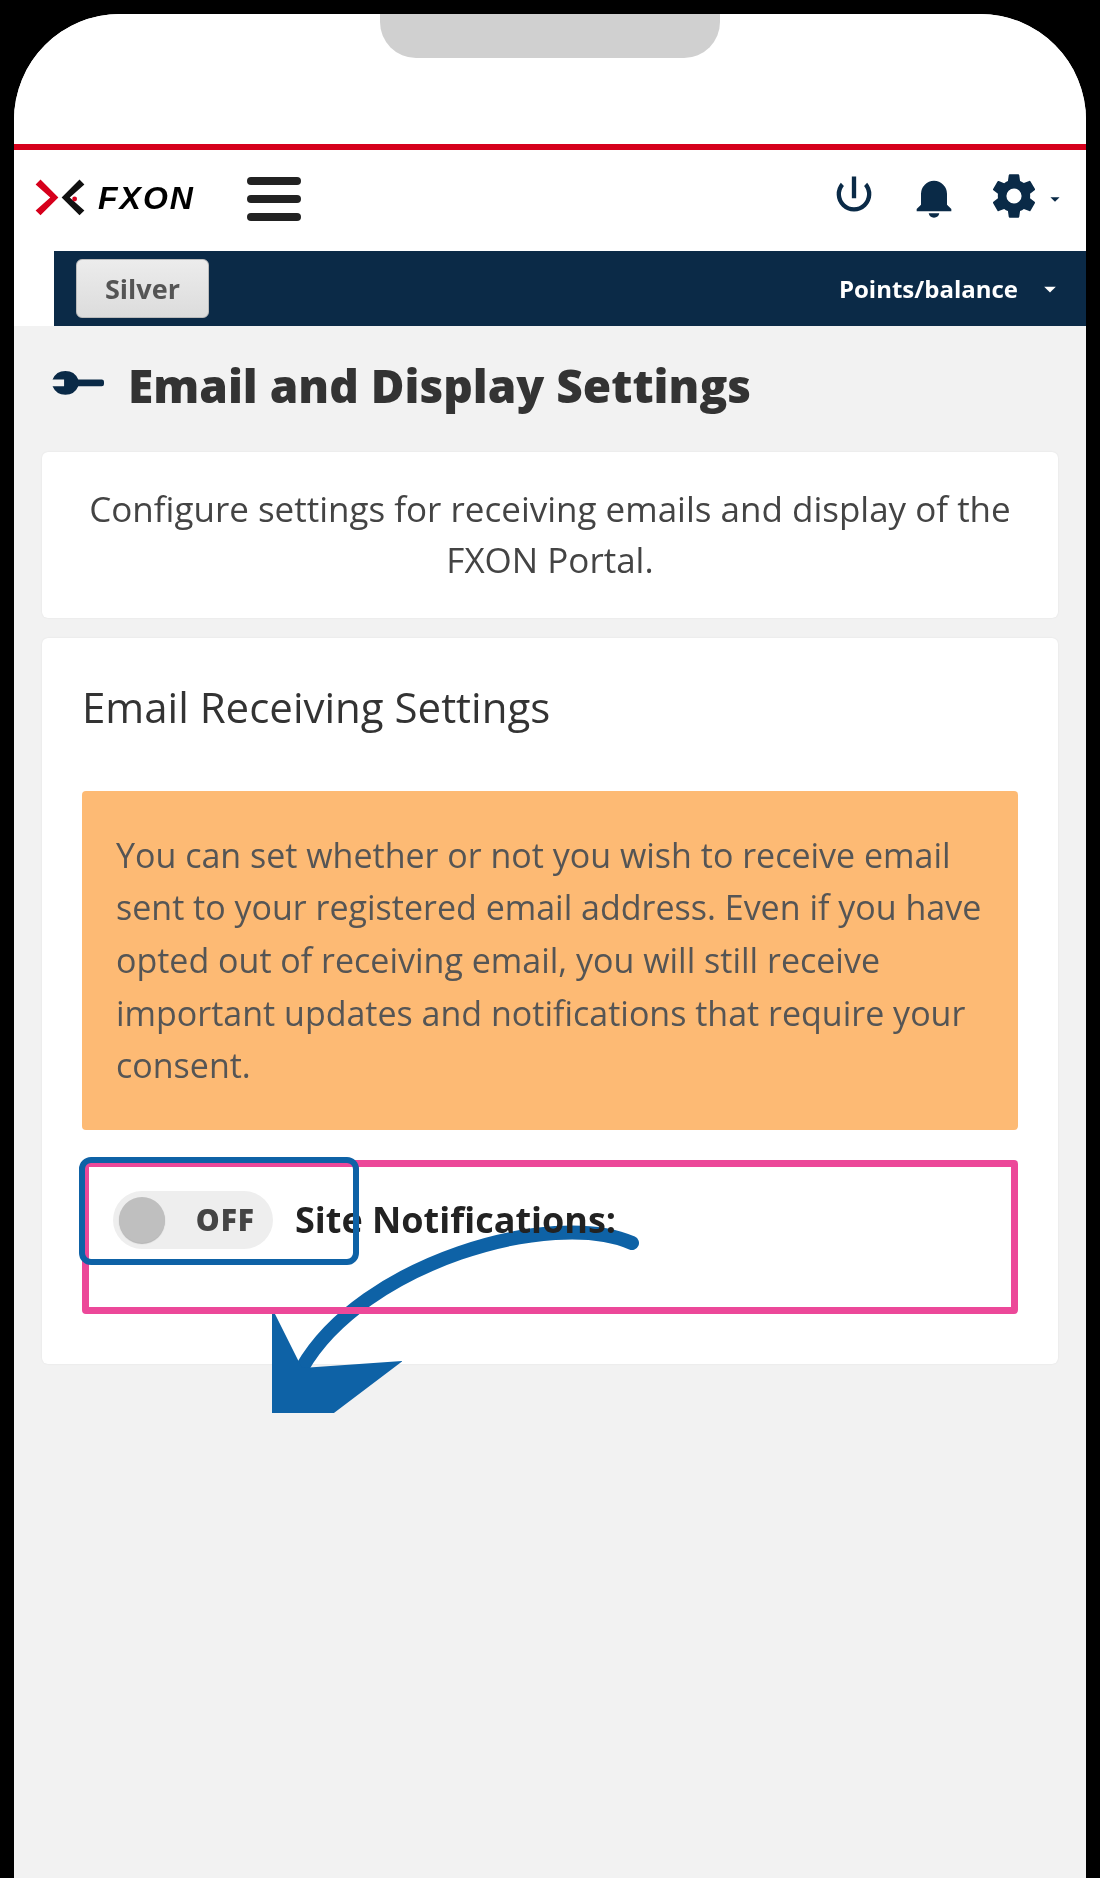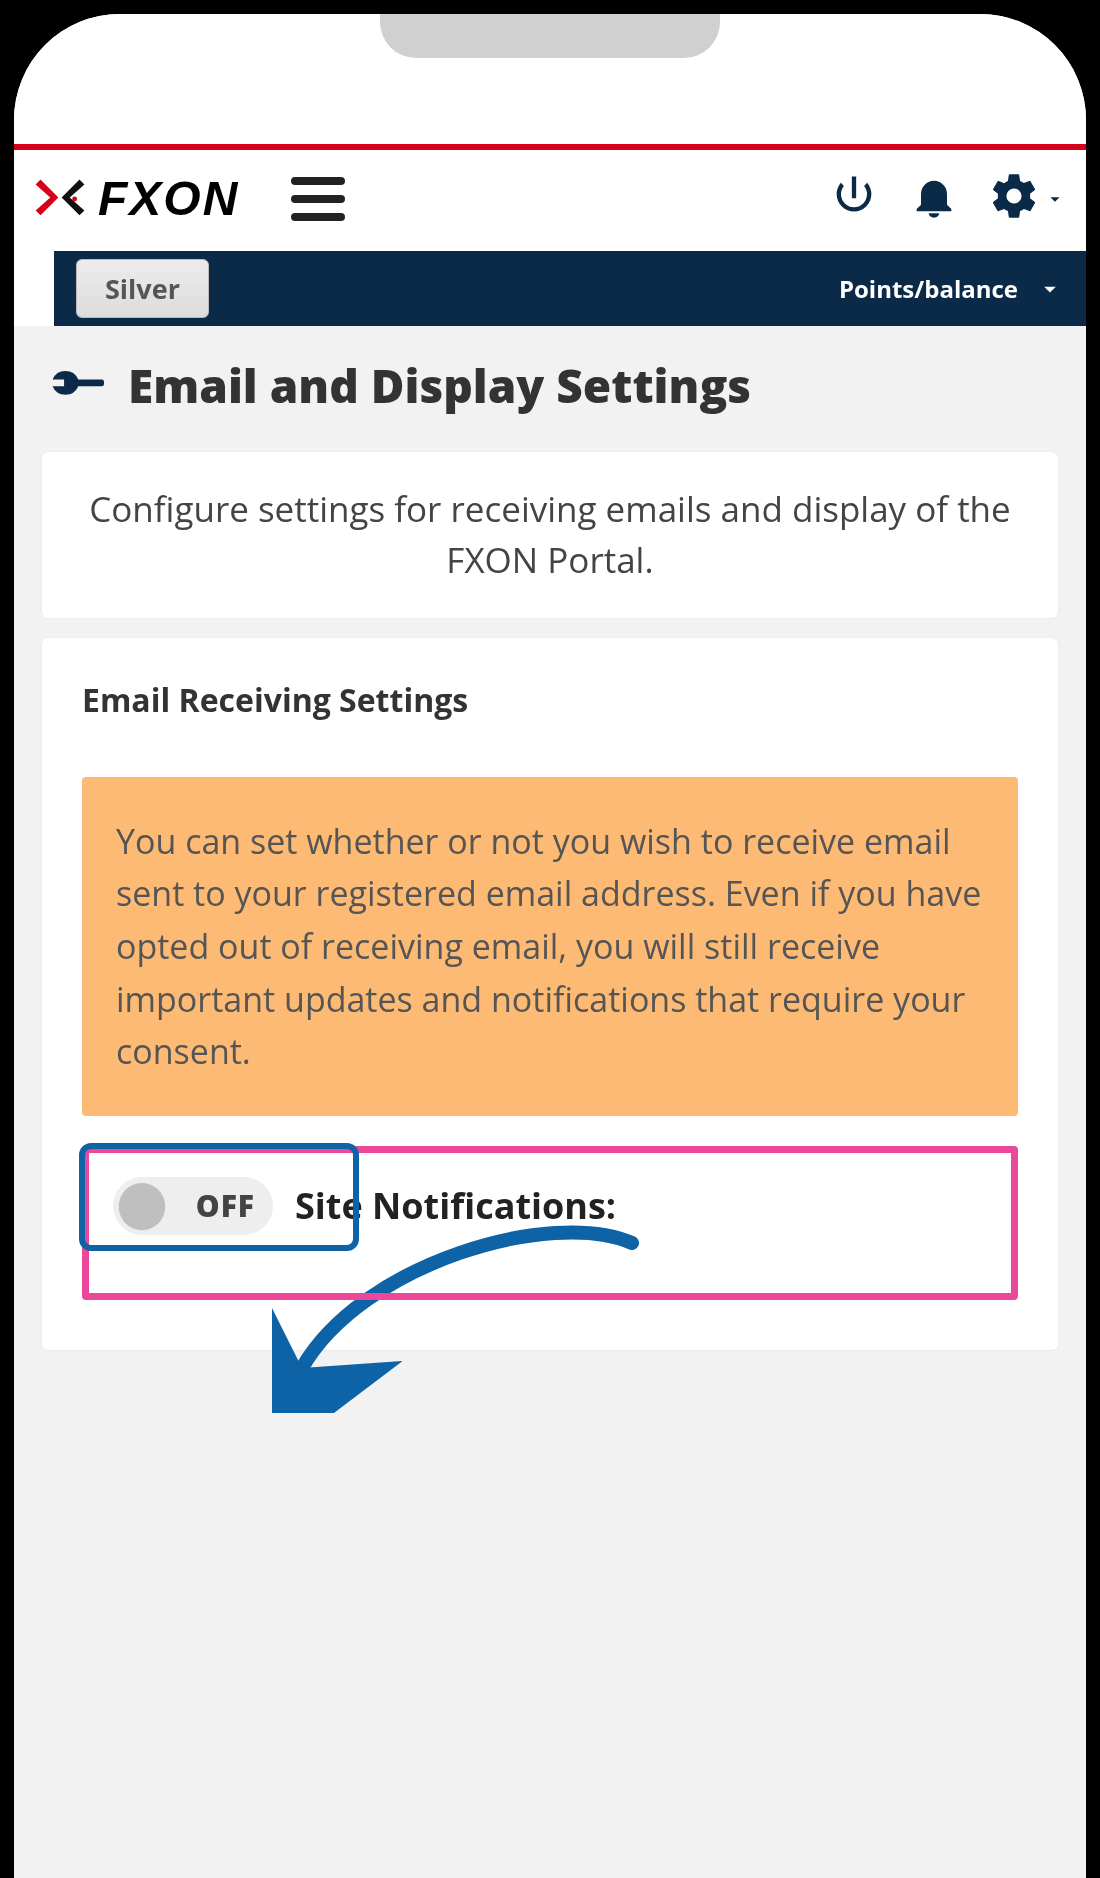--- a/index.html
+++ b/index.html
@@ -52,21 +52,21 @@
       align-items: center;
       justify-content: space-between;
     }
     .left-cluster { display: flex; align-items: center; gap: 24px; }
     .brand { display: flex; align-items: center; gap: 12px; }
     .brand-x { width: 52px; height: 52px; }
     .brand-text {
       font-family: Arial, sans-serif;
       font-style: italic;
       font-weight: 900;
-      font-size: 48px;
+      font-size: 32px;
       letter-spacing: 2px;
       color: #000;
     }
     .hamburger { display:flex; flex-direction:column; gap:10px; cursor:pointer; margin-left:28px;}
     .hamburger span { width:54px; height:8px; background:#222; border-radius:4px; }
     .right-cluster { display:flex; align-items:center; gap:28px; color:#0a2a47; }
     .icon-btn { cursor:pointer; color:#0a2a47; }
     .icon-btn svg { width:52px; height:52px; fill:#0a2a47; }
     .settings-with-caret { display:flex; align-items:center; gap:4px; }
     .caret-small { width:22px; height:22px; }
@@ -109,21 +109,21 @@
     .card {
       background:#fff;
       margin: 20px 28px;
       border-radius: 6px;
       box-shadow: 0 0 2px rgba(0,0,0,.08);
     }
     .intro-card { padding: 32px 44px; text-align:center; }
     .intro-text { color:#444; font-size:35px; line-height:1.45; }
 
     .settings-card { padding: 40px 40px 50px 40px; position:relative; }
-    .section-title { color:#333; font-size:32px; font-weight:700; margin-bottom: 56px; }
+    .section-title { color:#333; font-size:42px; font-weight:400; margin-bottom: 56px; }
 
     .desc-box {
       background:#fdba74;
       border-radius:4px;
       padding: 38px 34px;
       color:#555; font-size:34px; line-height:1.55;
       margin-bottom: 30px;
     }
 
     .toggle-row {

